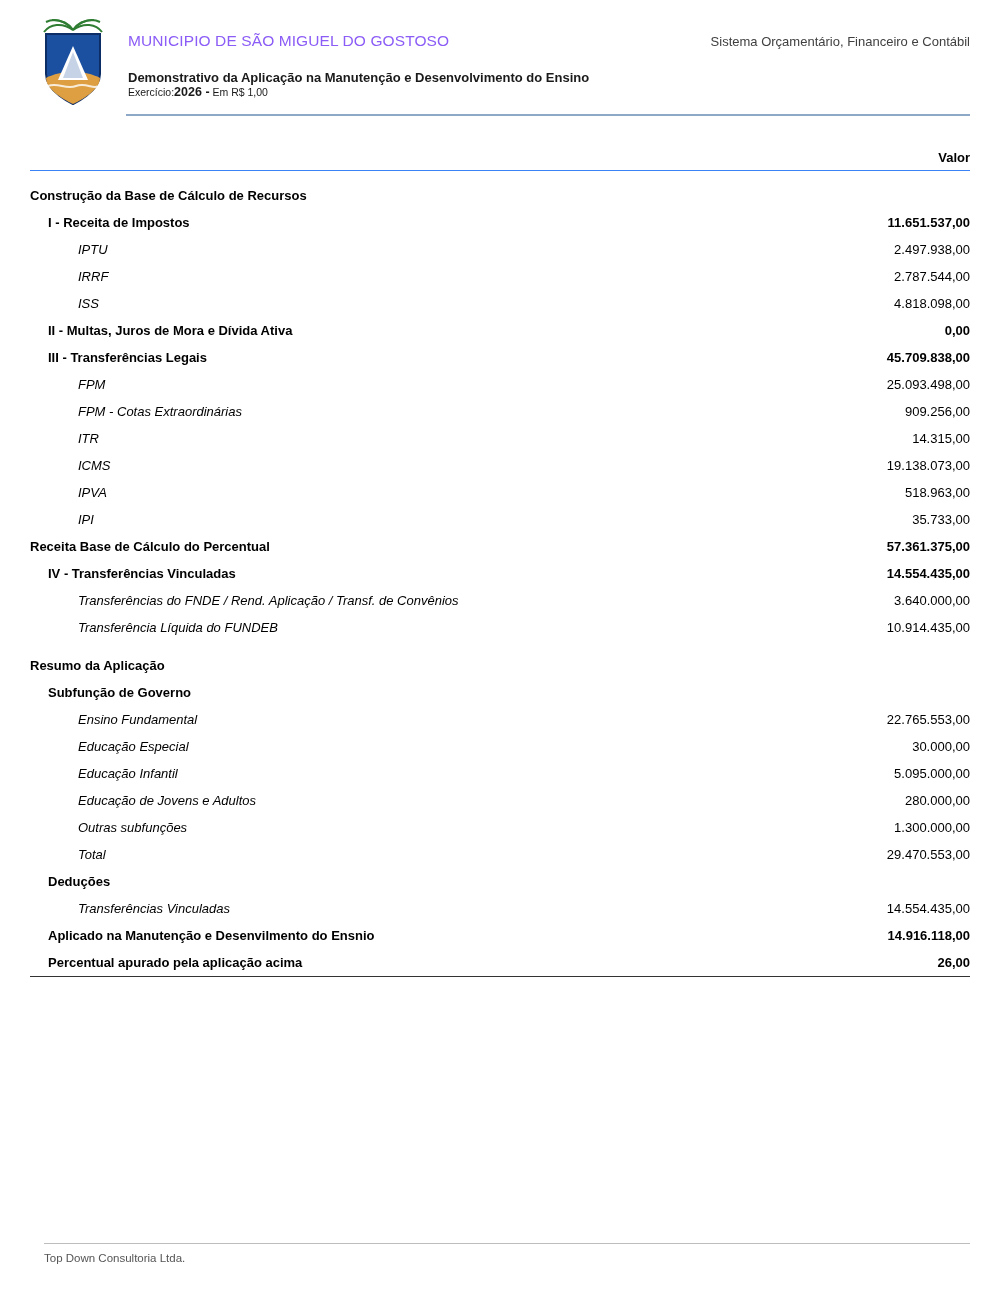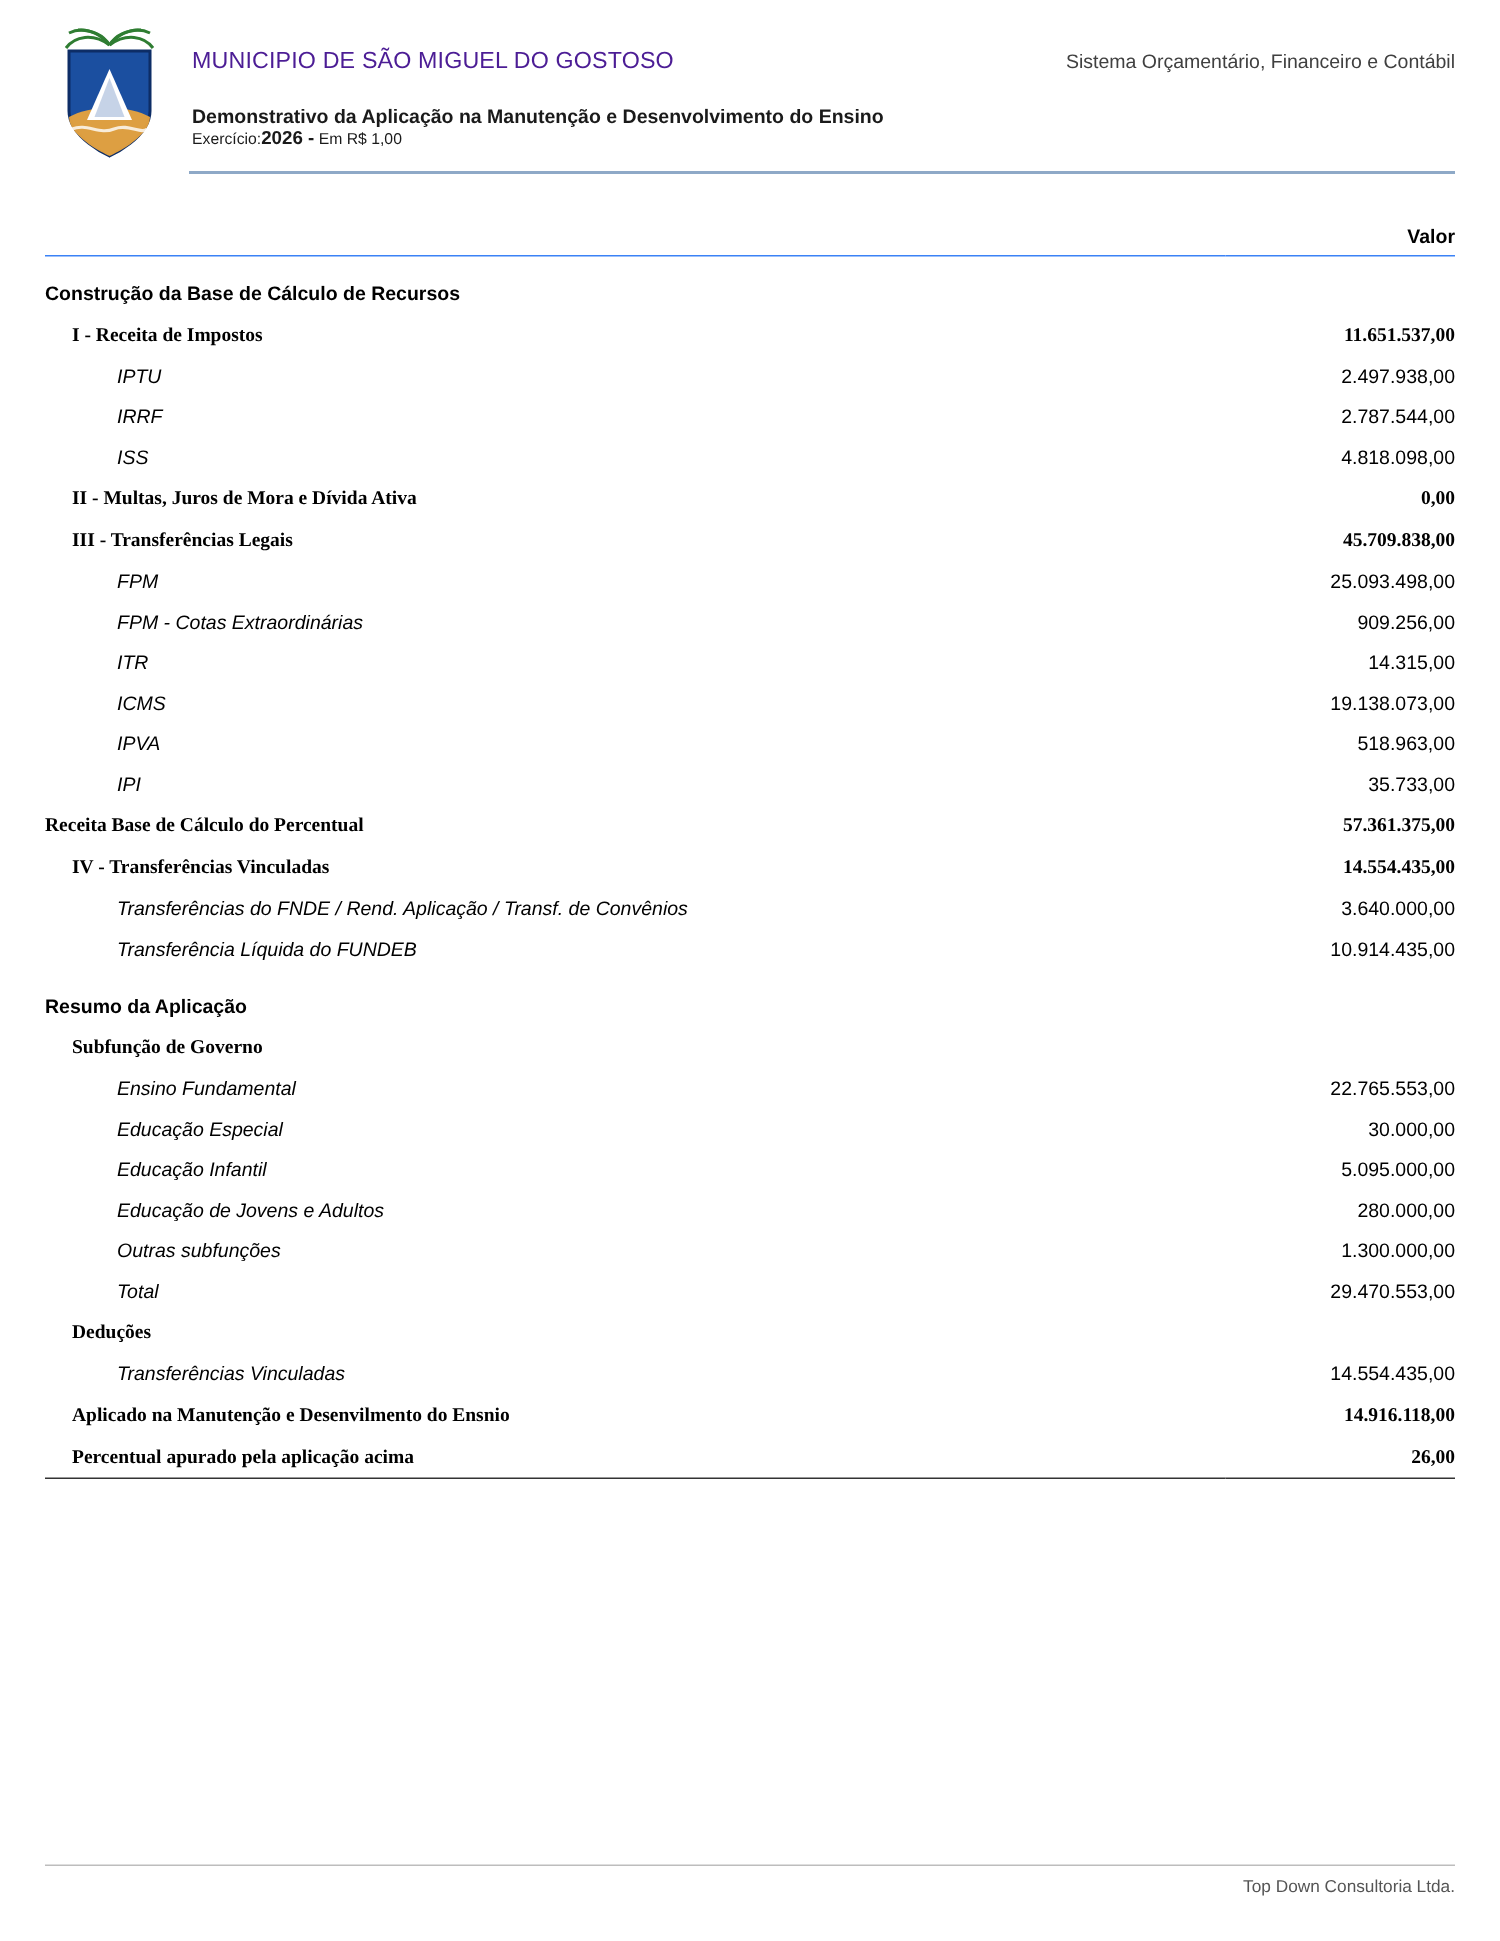--- a/index.html
+++ b/index.html
@@ -42,21 +42,21 @@
     padding-left: 14px;
     padding-top: 14px;
   }
   .header-row-1 {
     display: flex;
     justify-content: space-between;
     align-items: baseline;
   }
   .org-name {
     font-size: 15.5px;
-    color: #4c1d95;
+    color: #8b5cf6;
     letter-spacing: .1px;
   }
   .system-name {
     font-size: 13px;
     color: #404040;
     text-align: right;
     white-space: nowrap;
   }
   .header-row-2 {
     display: flex;
@@ -113,40 +113,39 @@
     font-weight: bold;
     font-size: 13px;
     padding-top: 17px;
     padding-bottom: 6px;
   }
   tr.line td {
     padding-top: 6px;
     padding-bottom: 6px;
     font-size: 13px;
   }
-  tr.line.bold td { font-weight: bold; font-family: Liberation Serif, serif; }
+  tr.line.bold td { font-weight: bold; }
   .indent-0 { padding-left: 18px !important; }
   .indent-1 { padding-left: 48px !important; font-style: italic; }
   .indent-root { padding-left: 0 !important; }
 
   tr.bottom-rule td {
     border-top: 1px solid #333;
     height: 0;
     padding: 0;
     font-size: 0;
     line-height: 0;
   }
 
   
   .footer {
     position: absolute;
-    left: 30px;
+    left: 44px;
     right: 30px;
     bottom: 30px;
-    text-align: right;
   }
   .footer-rule {
     border-top: 1px solid #bdbdbd;
     margin-bottom: 8px;
   }
   .footer-text {
     font-size: 11.5px;
     color: #555;
   }
 </style>

